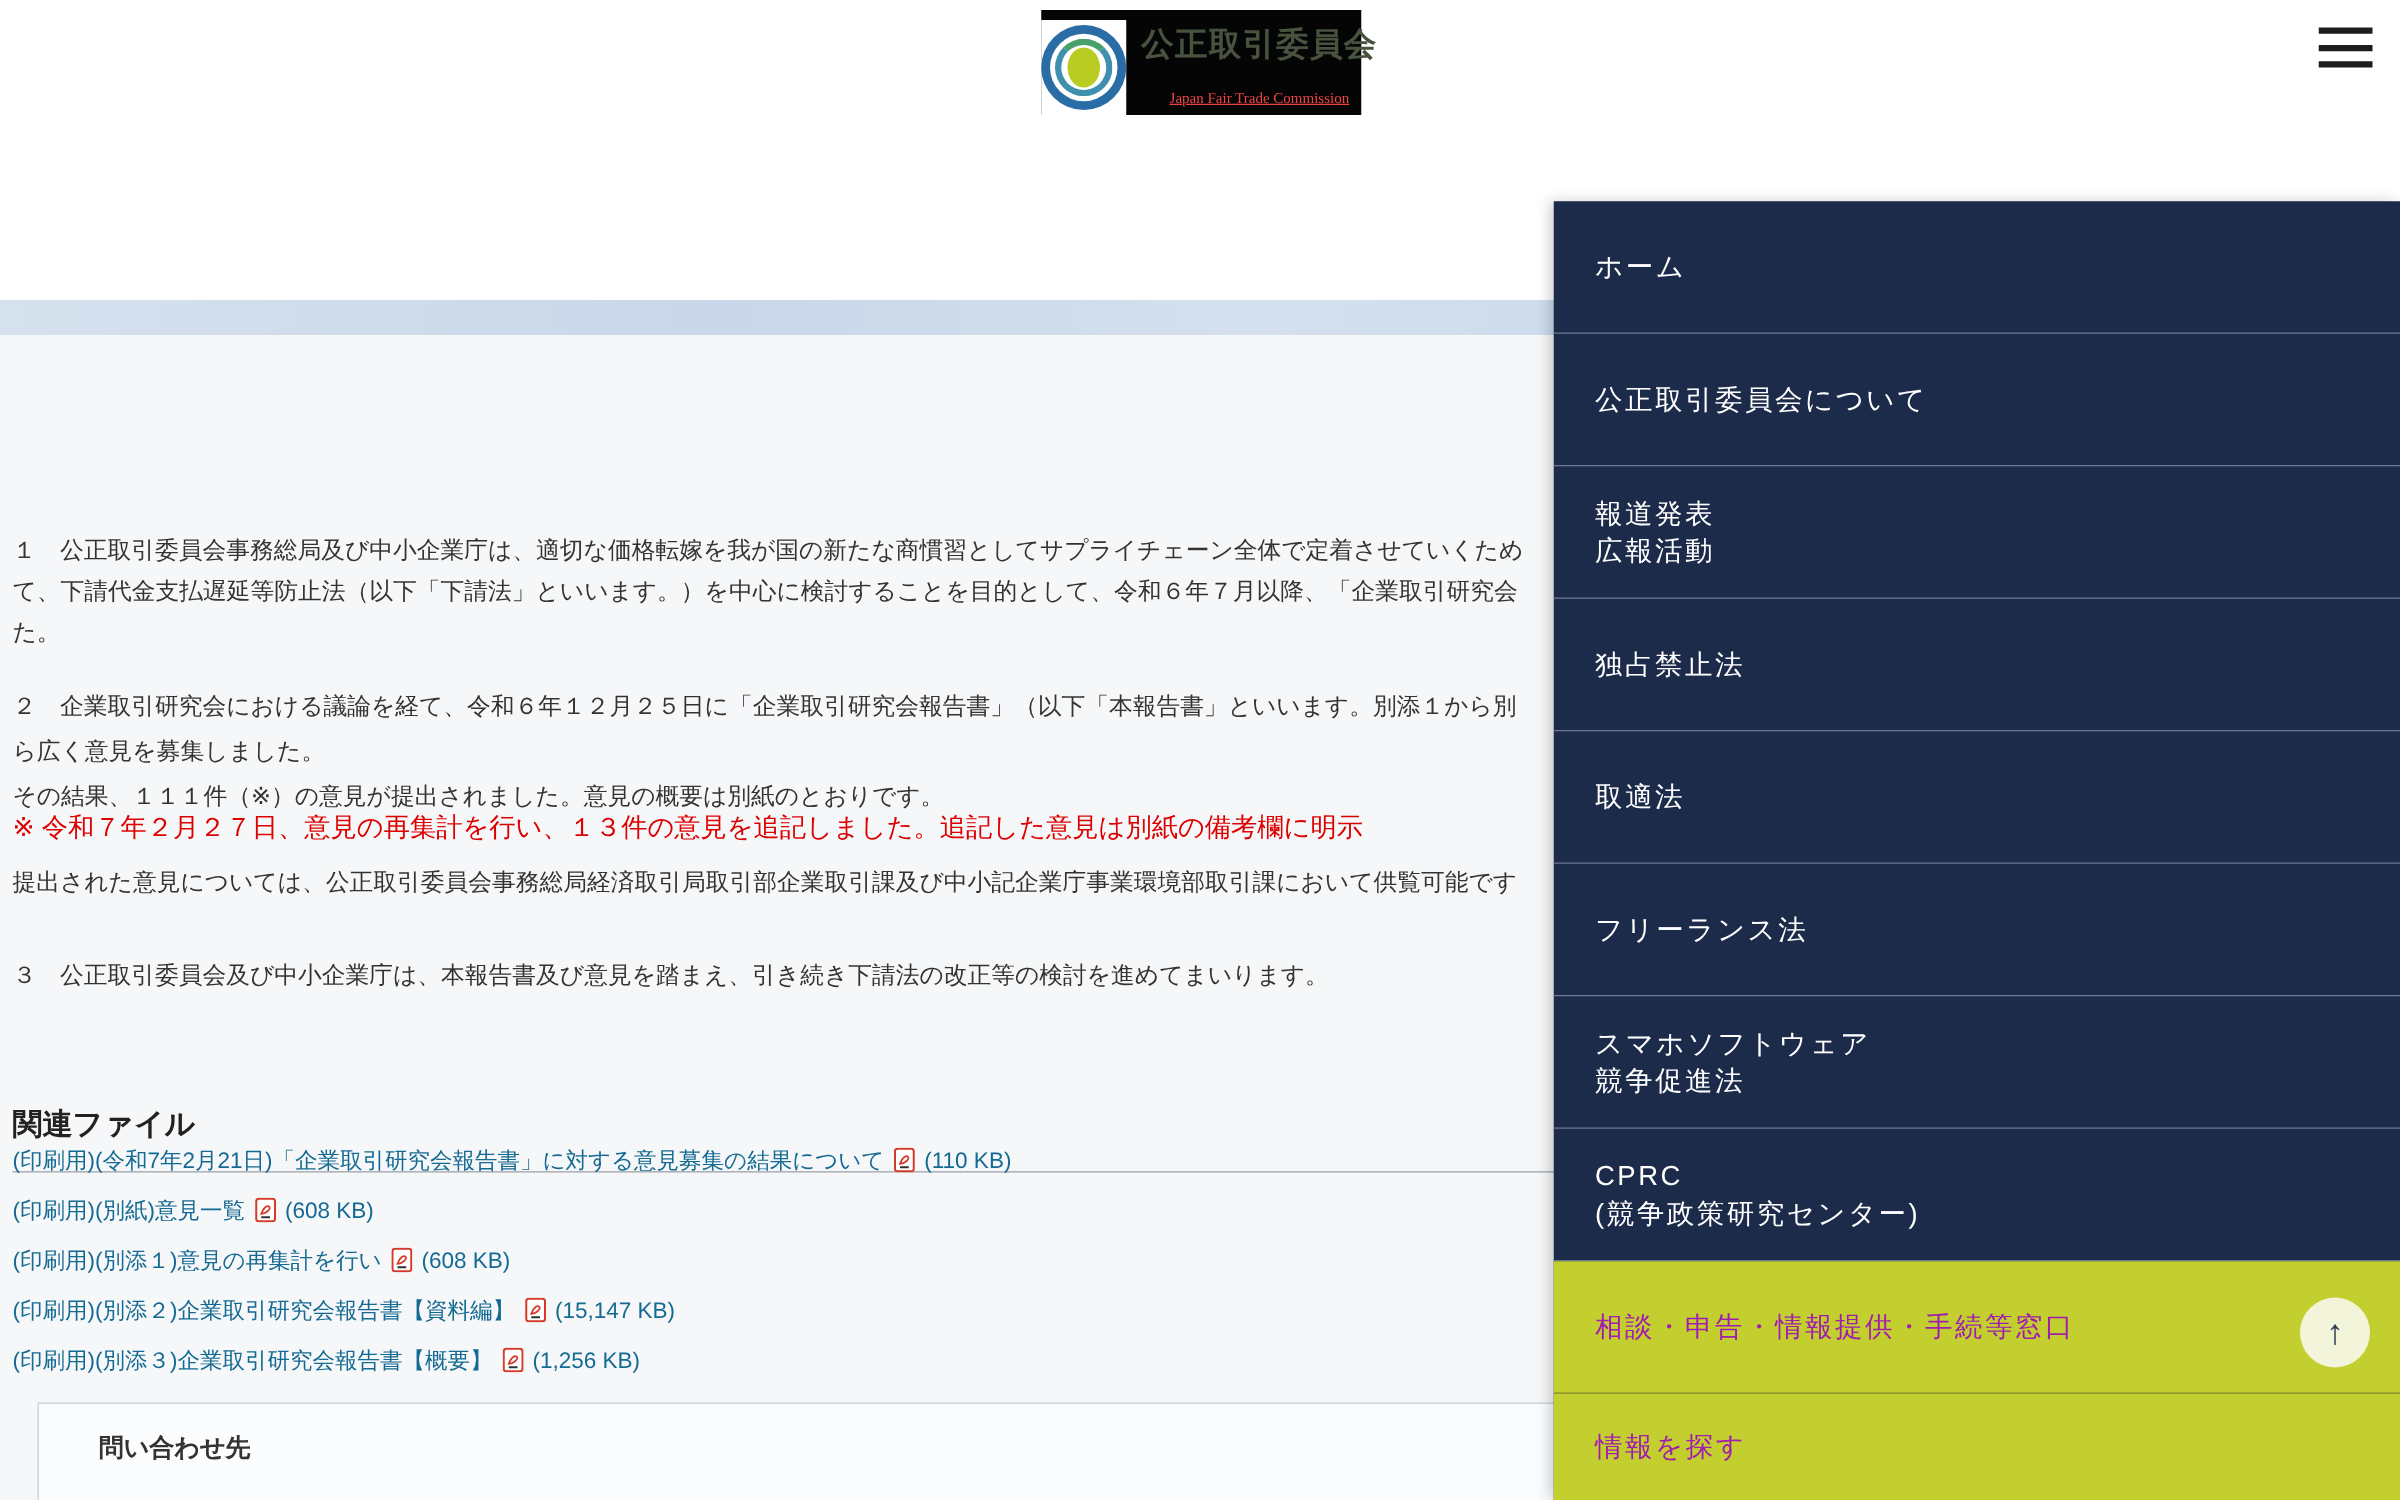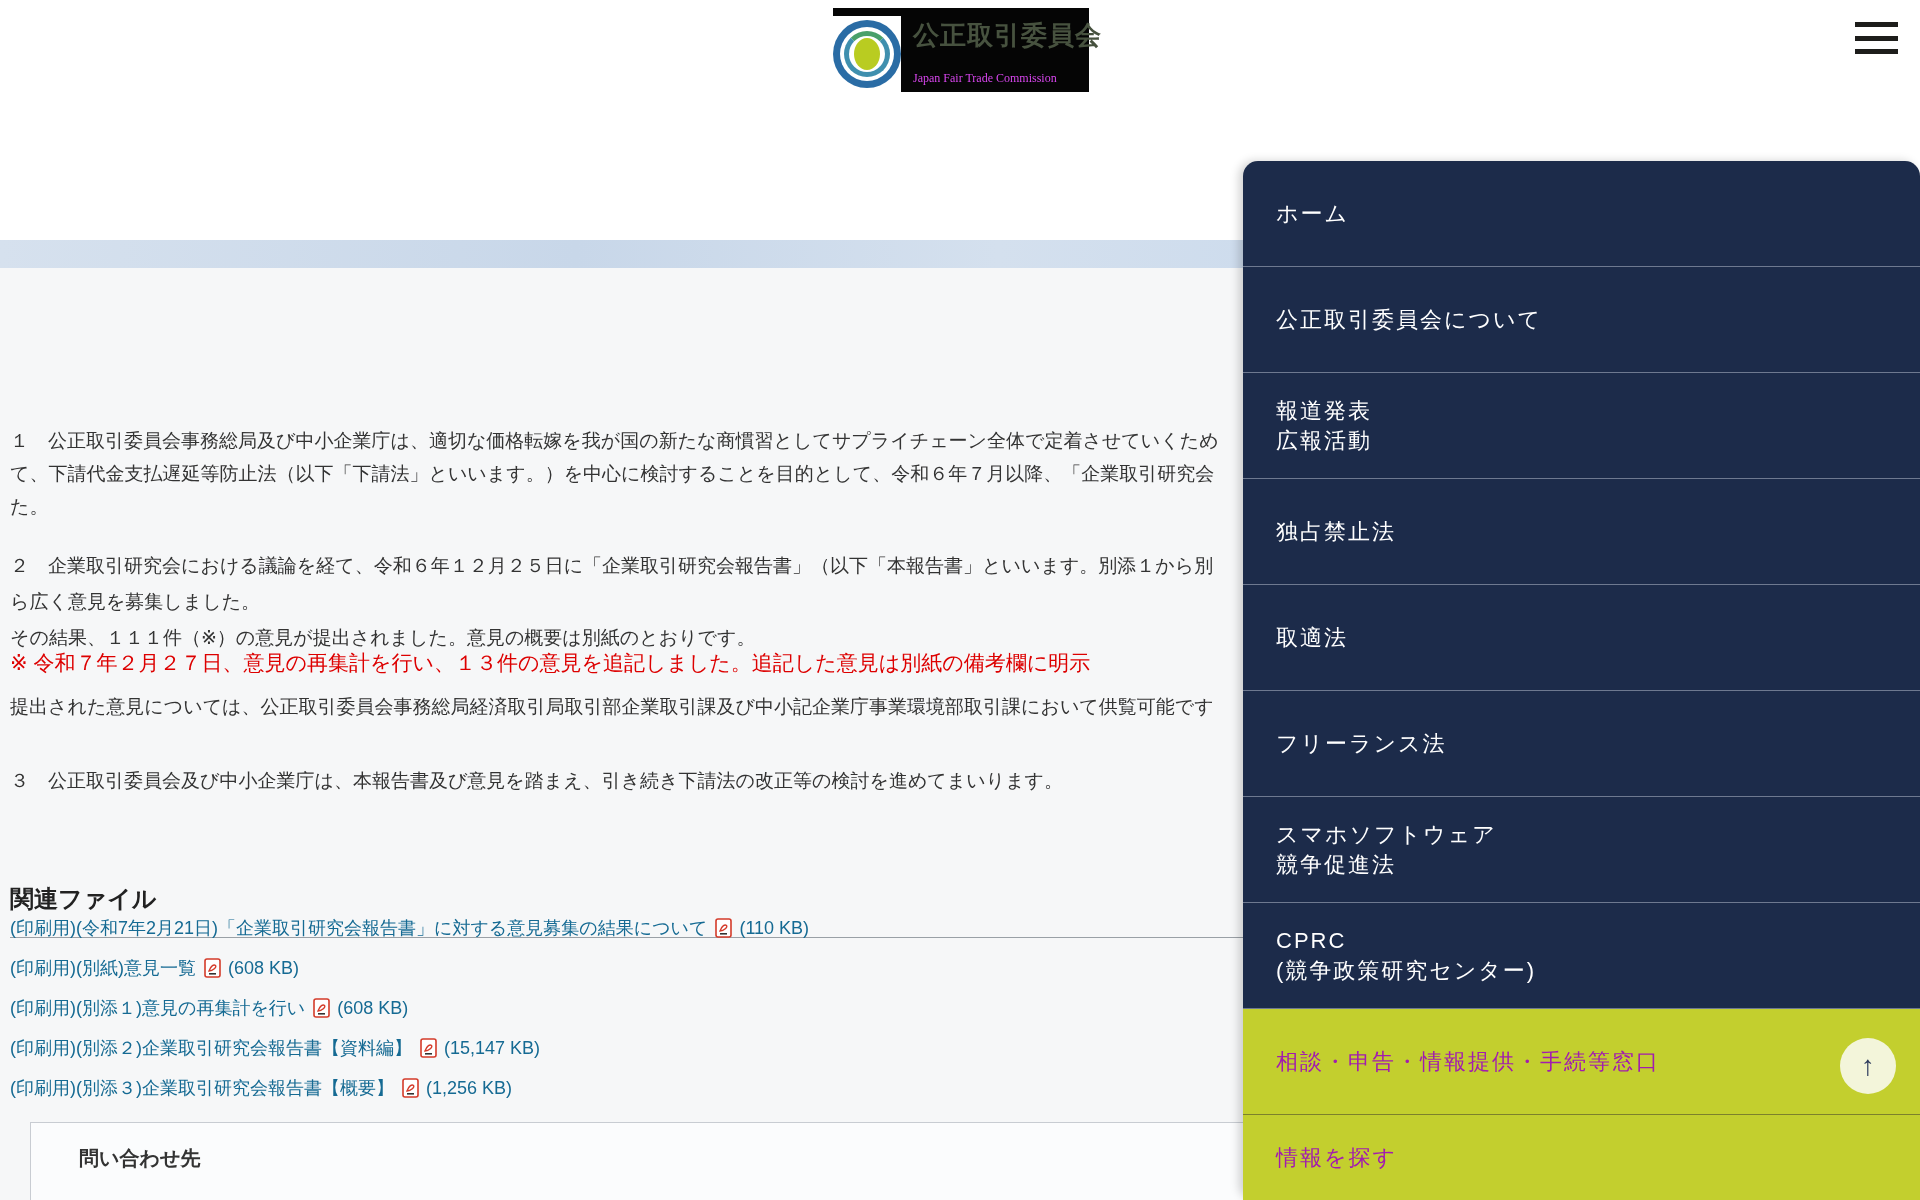--- a/index.html
+++ b/index.html
@@ -19,23 +19,23 @@
     display:flex; align-items:center; justify-content:center;
   }
   .emblem { width:68px; height:68px; border-radius:50%; background:#2a6ca5;
     display:flex; align-items:center; justify-content:center; }
   .emblem-inner { width:54px; height:54px; border-radius:50%; background:#ffffff;
     display:flex; align-items:center; justify-content:center; }
   .emblem-swirl { width:46px; height:46px; border-radius:50%;
     border:5px solid #3f8fae; border-top-color:#49a06a;
     display:flex; align-items:center; justify-content:center; background:#fff; }
   .emblem-core { width:26px; height:32px; border-radius:50%; background:#b9cc21; }
-  .logo-text { flex:1; padding:10px 10px 6px 12px; display:flex; flex-direction:column; justify-content:space-between; }
+  .logo-text { flex:1; padding:10px 10px 6px 12px; display:flex; flex-direction:column; justify-content:space-between;align-items:center; }
   .logo-jp { font-size:26px; font-weight:bold; color:#47523f; letter-spacing:1px; white-space:nowrap; }
-  .logo-en { font-size:12px; color:#d946ef; font-family:"Liberation Serif","DejaVu Serif",serif; white-space:nowrap; }
+  .logo-en { font-size:12px; color:#ef4444; font-family:"Liberation Serif","DejaVu Serif",serif; white-space:nowrap;text-decoration:underline; }
 
   .hamburger {
     position:absolute; left:1855px; top:22px; width:43px; height:32px;
     display:flex; flex-direction:column; justify-content:space-between;
     background:none; border:none; cursor:pointer;
   }
   .hamburger .bar { width:100%; height:5px; background:#1d1d1b; }
 
   
   .band {
@@ -67,21 +67,21 @@
   .contact-box {
     position:absolute; left:30px; right:-10px; top:1122px; height:150px;
     background:#fbfcfd; border:1px solid #c8ccd2;
   }
   .contact-title { font-size:20px; color:#333; padding:22px 0 0 48px; }
 
   
   .menu-panel {
     position:absolute; left:1243px; top:161px; width:677px; height:1039px;
     background:#1c2b4a; box-shadow:-4px 0 10px rgba(0,0,0,.18);
-    display:flex; flex-direction:column;border-radius:15px;
+    display:flex; flex-direction:column;
   }
   .menu-item {
     height:106px; flex:none; display:flex; align-items:center;
     padding-left:33px; color:#ffffff; font-size:22px; letter-spacing:2px;
     line-height:30px; white-space:pre-line; cursor:pointer;
     border-bottom:1px solid #6e7990;
   }
   .menu-item.accent {
     background:#c3cf2e; color:#a21caf; border-bottom:1px solid #7c812c;
   }

